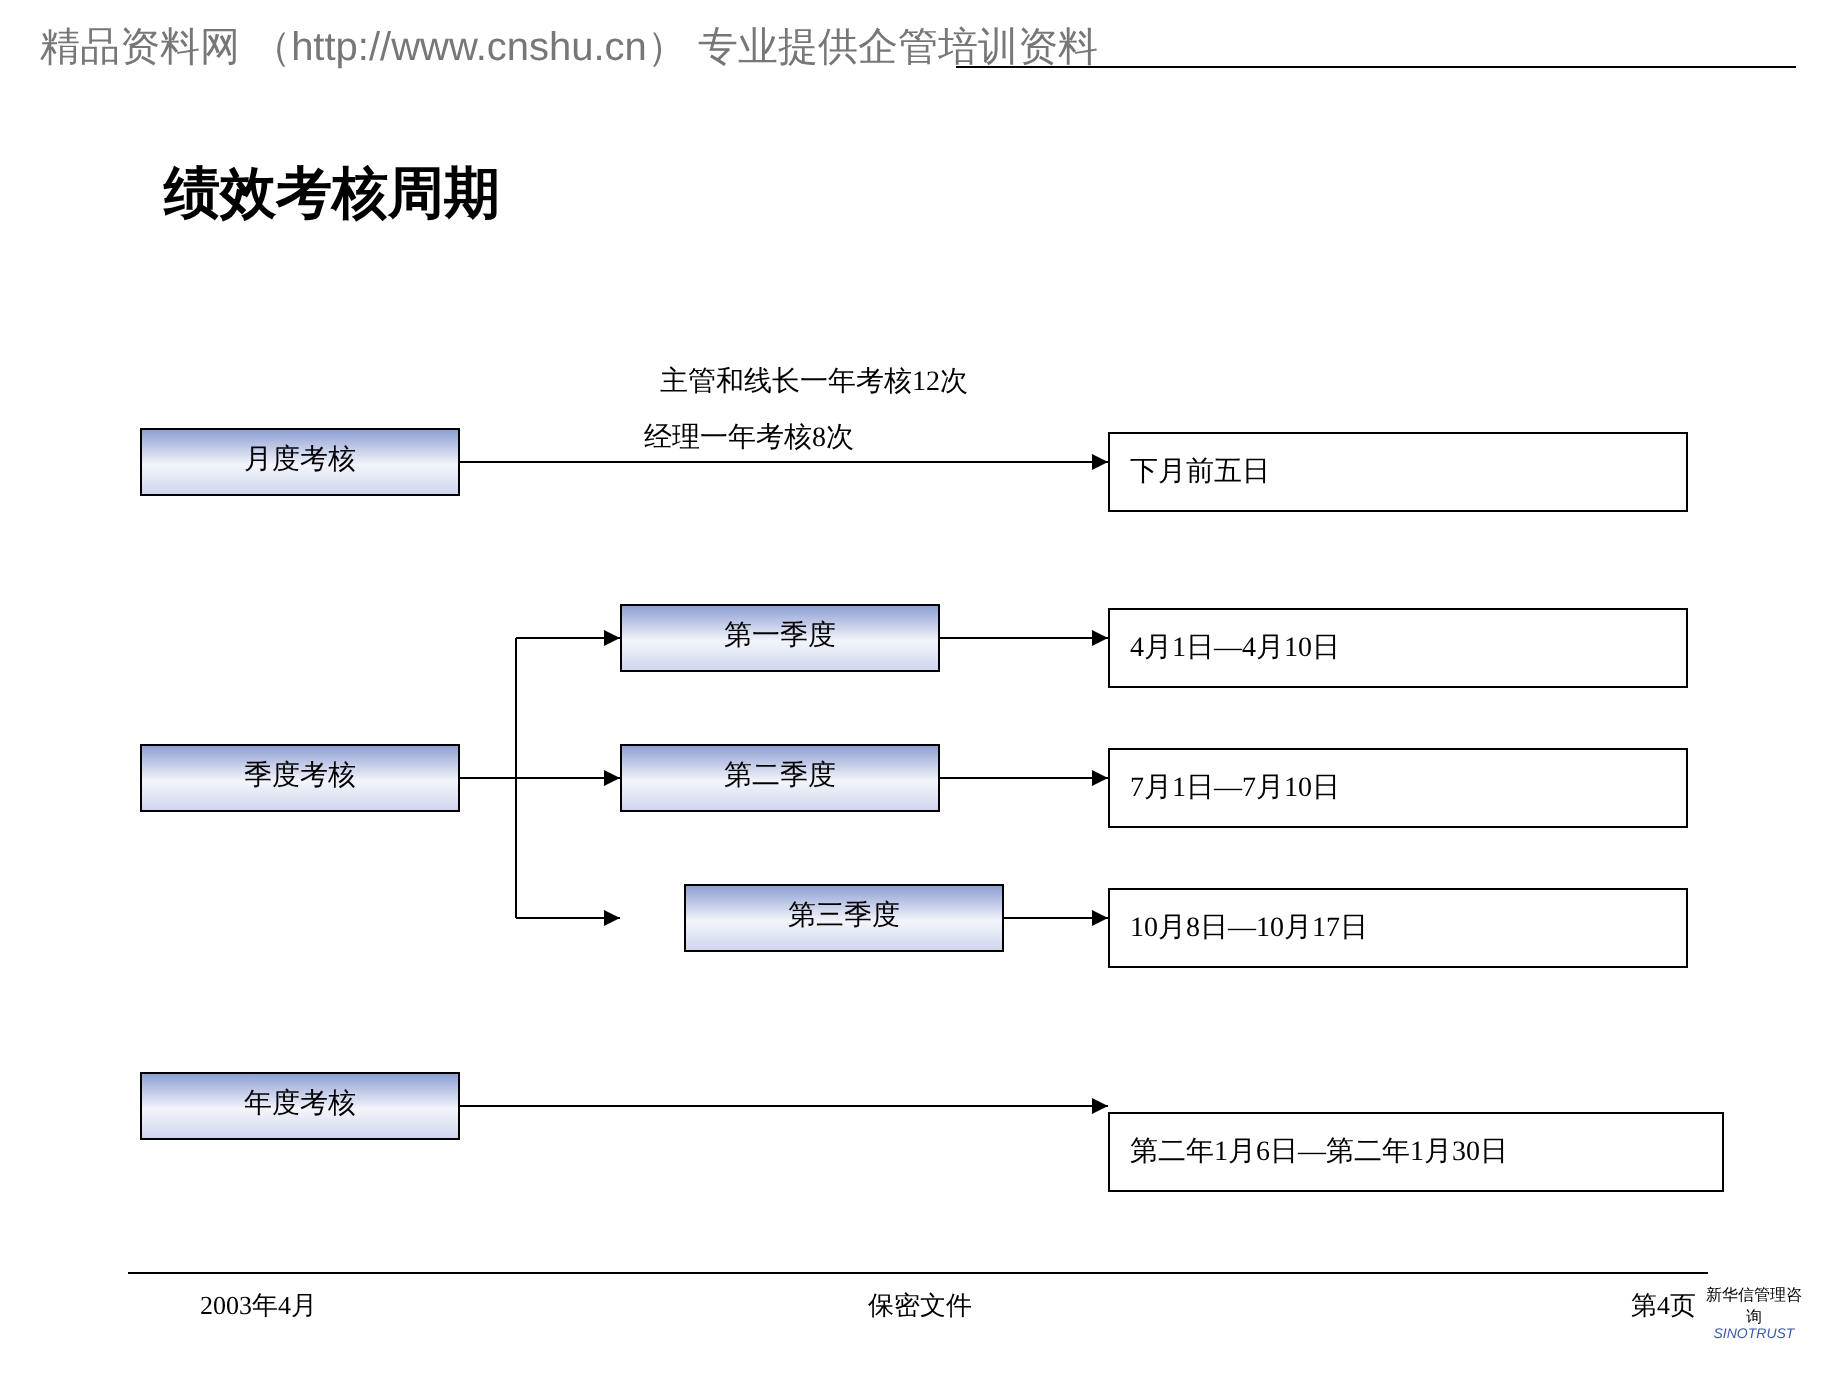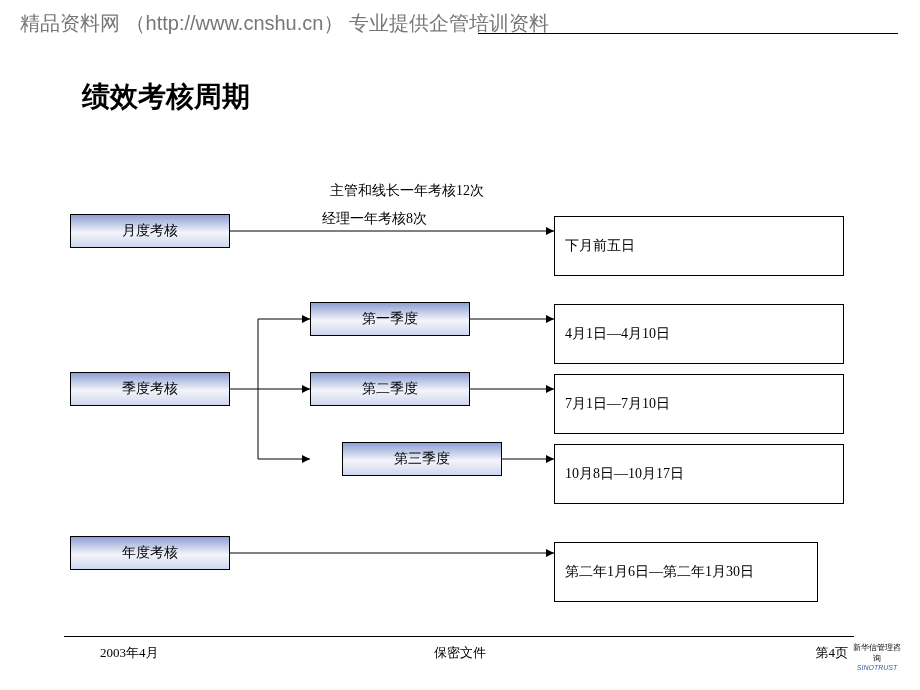--- a/index.html
+++ b/index.html
@@ -59,21 +59,21 @@
   border: 1px solid #000;
   background: linear-gradient(180deg, #8e9fd3 0%, #f3f5fb 55%, #cfd6ee 100%);
   text-align: center;
   line-height: 32px;
   font-size: 14px;
 }
 .box-plain {
   position: absolute;
   border: 1px solid #000;
   background: #fff;
-  padding: 20px 10px;
+  padding: 10px 10px;
   font-size: 14px;
   white-space: nowrap;
 }
 .note {
   position: absolute;
   font-size: 14px;
   color: #000;
 }
 .footer-line {
   position: absolute;
@@ -198,21 +198,21 @@
 <div class="box-grad" style="top:442px; left:310px;margin-left:32px;">
   <span>第三季度</span>
 </div>
 <div class="box-plain" style="top:444px; left:554px; width:290px;">
   <span>10月8日—10月17日</span>
 </div>
 
 <div class="box-grad" style="top:536px; left:70px;">
   <span>年度考核</span>
 </div>
-<div class="box-plain" style="top:542px; left:554px; width:264px;">
+<div class="box-plain" style="top:556px; left:554px; width:308px;">
   <span>第二年1月6日—第二年1月30日</span>
 </div>
 
 <div class="footer-line"></div>
 <div class="footer">
   <div class="footer-left">2003年4月</div>
   <div class="footer-center">保密文件</div>
   <div class="footer-right">第4页</div>
 </div>
 <div class="brand">

